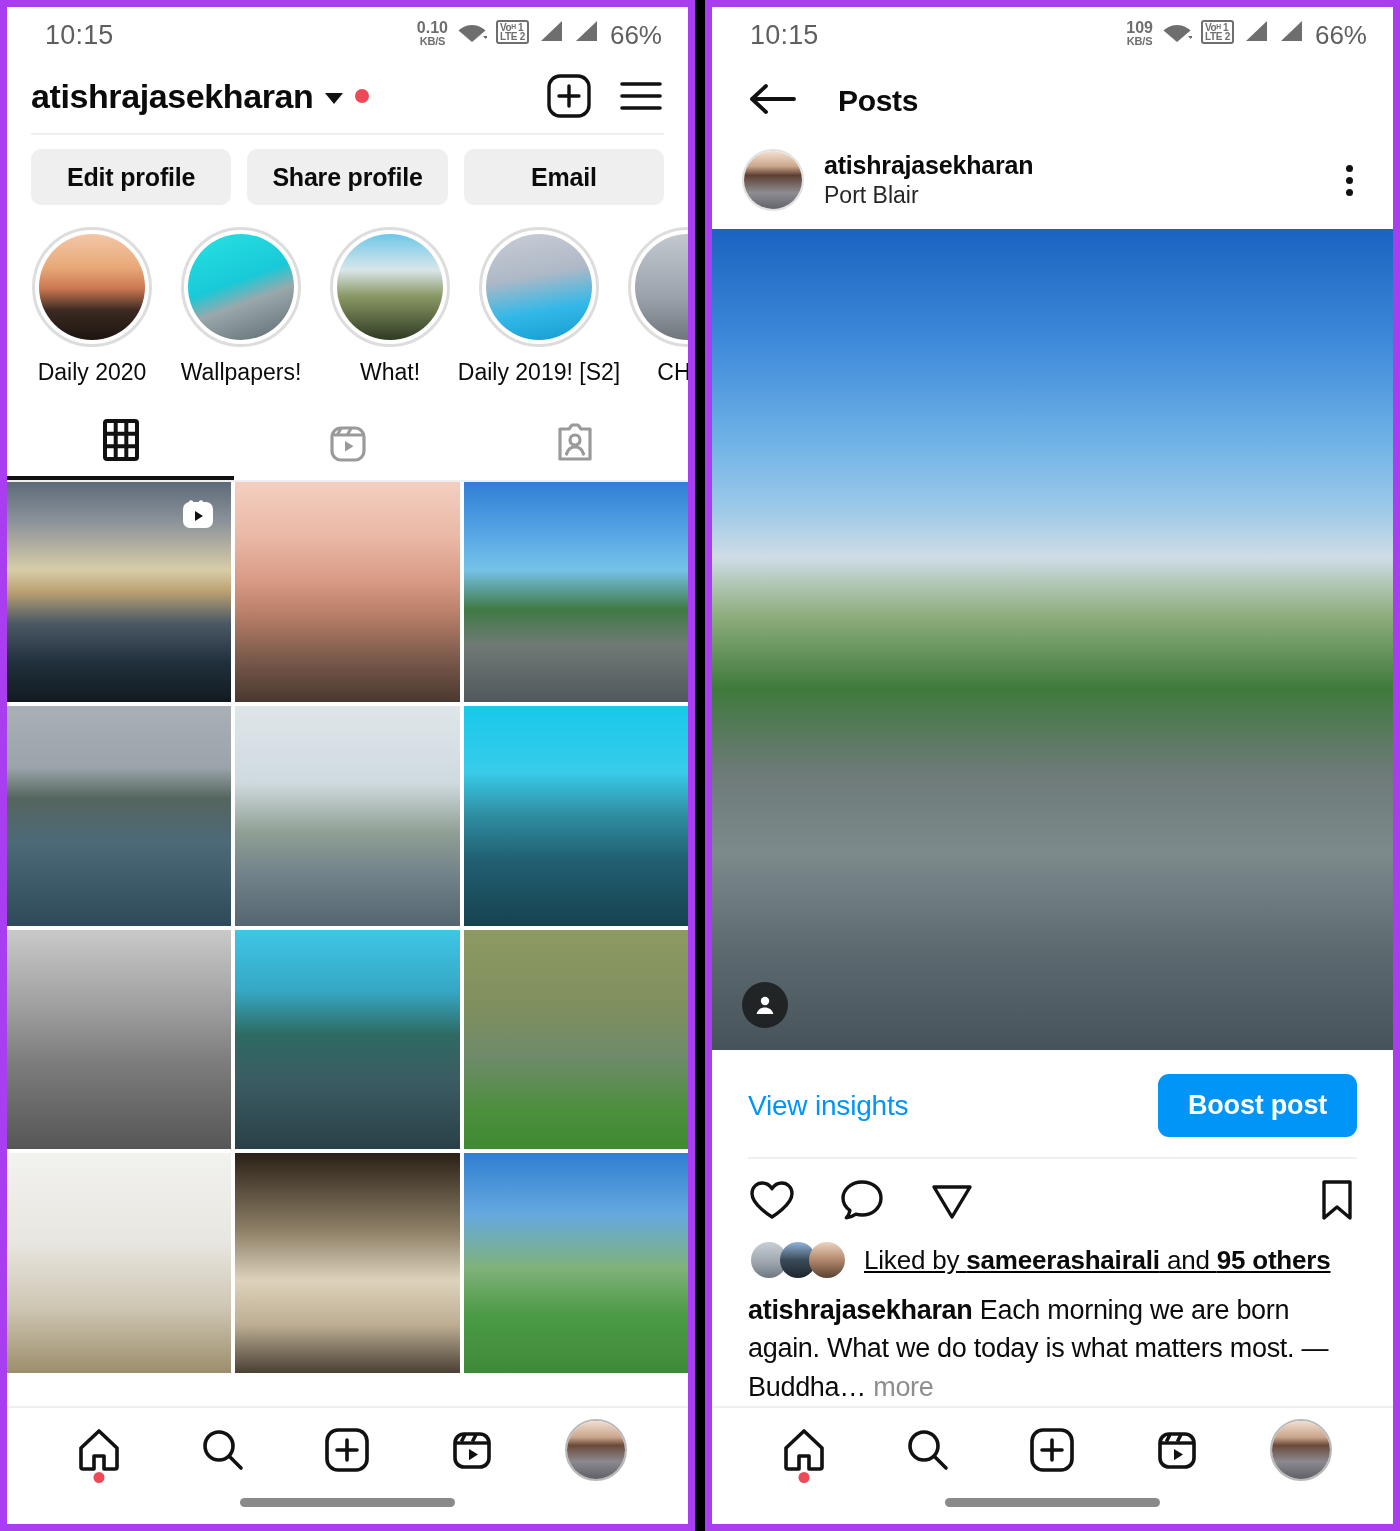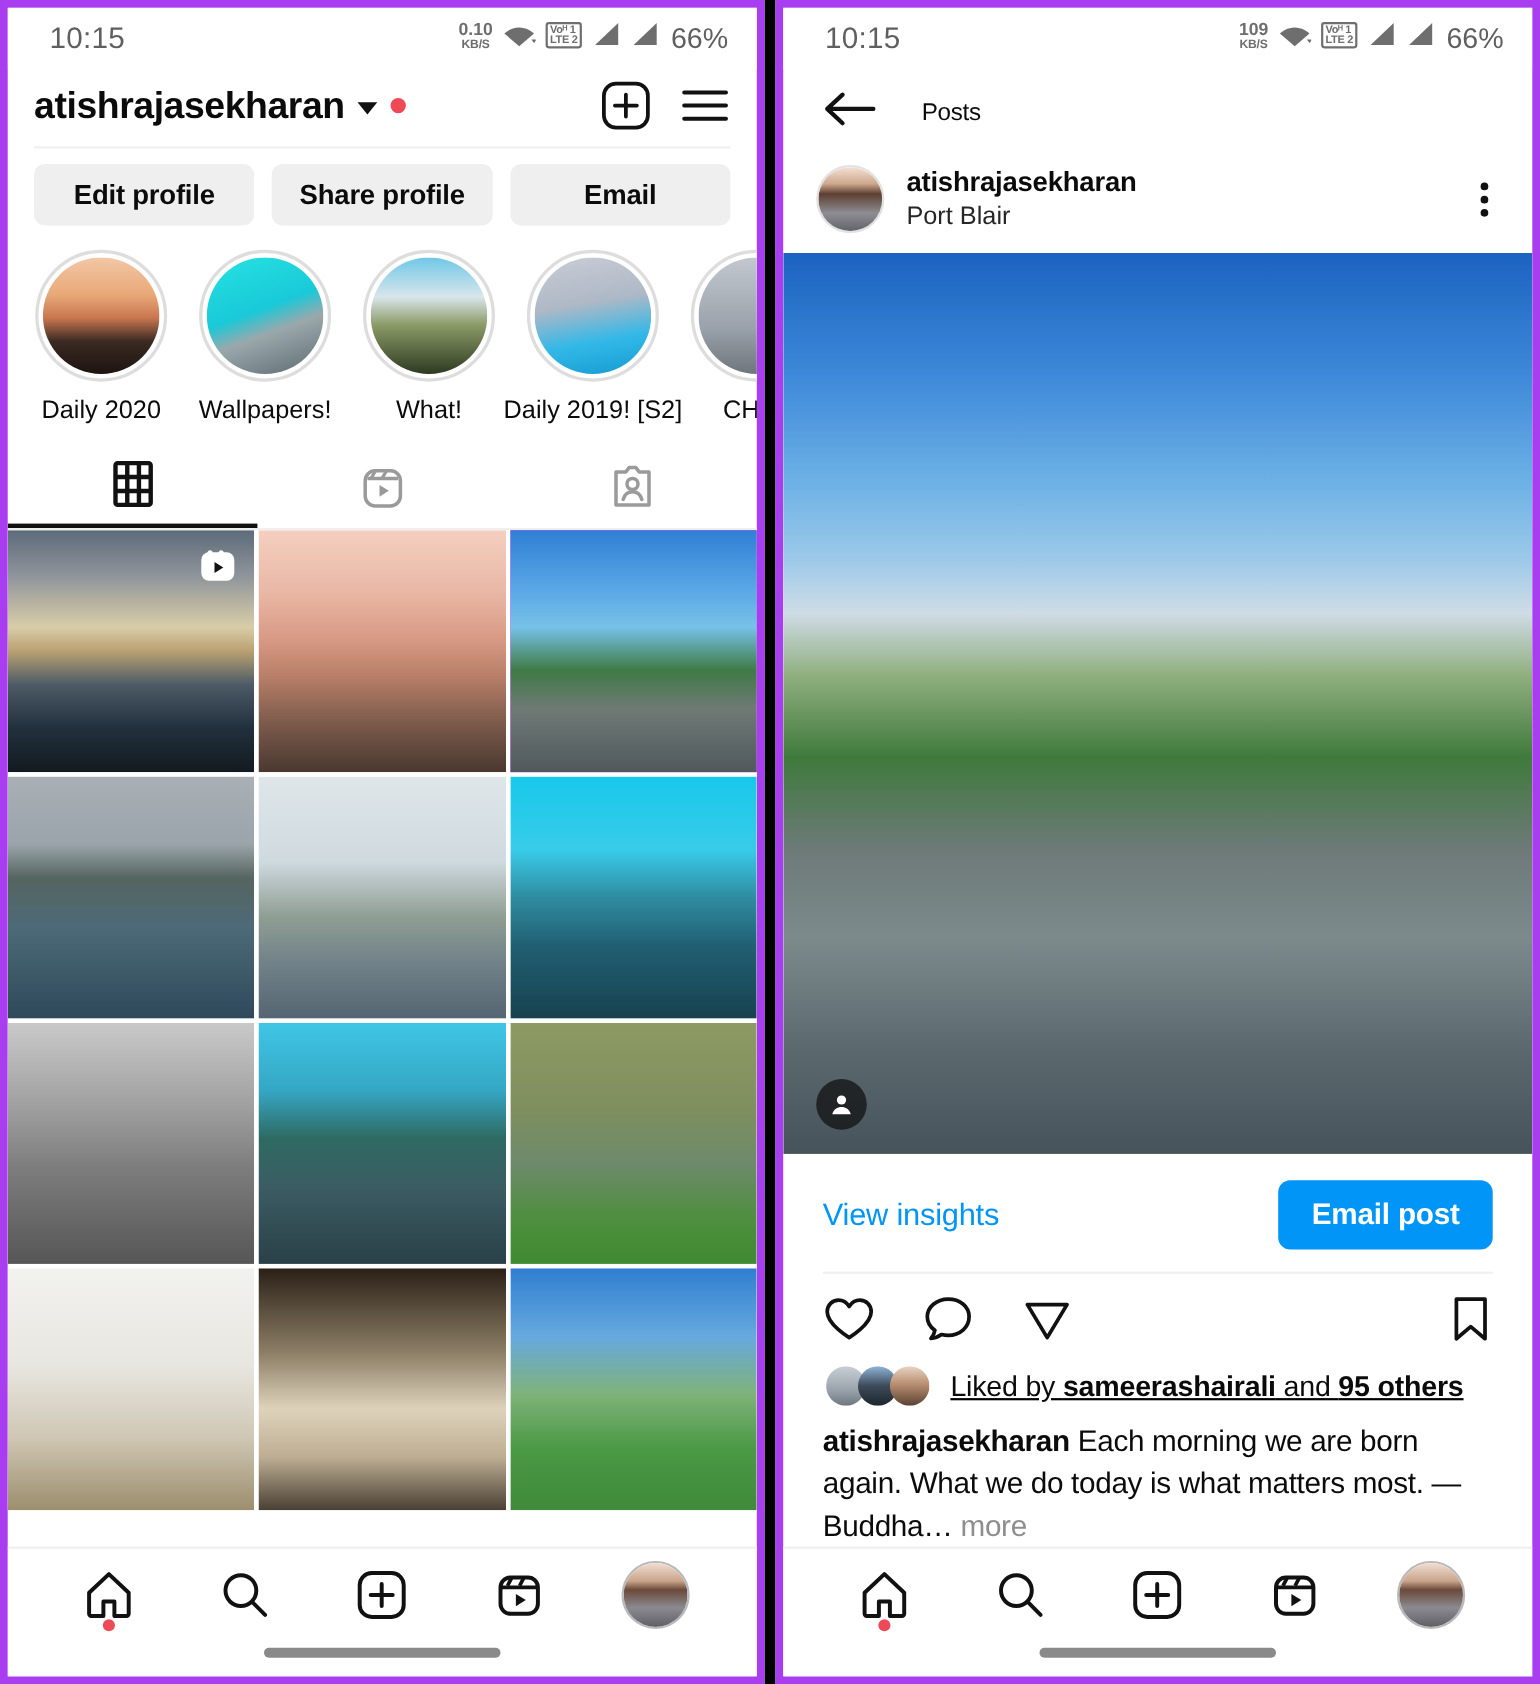--- a/index.html
+++ b/index.html
@@ -94,21 +94,21 @@
     display: flex; flex-direction: column; justify-content: flex-start;
   }
   .botnav-row { display: flex; align-items: center; justify-content: space-around; height: 84px; padding: 0 30px; }
   .nav-item { position: relative; display: flex; align-items: center; justify-content: center; width: 78px; height: 78px; }
   .nav-dot { position: absolute; bottom: 6px; left: 50%; transform: translateX(-50%); width: 11px; height: 11px; border-radius: 50%; background: #ed4956; }
   .nav-avatar { width: 62px; height: 62px; border-radius: 50%; overflow: hidden; border: 2px solid #b9b9b9; }
   .gesture-bar { width: 215px; height: 9px; border-radius: 6px; background: #8a8a8a; margin: 6px auto 0 auto; }
 
   
   .post-head { display: flex; align-items: center; gap: 40px; padding: 16px 34px 22px 34px; }
-  .post-title { font-size: 22px; font-weight: 400; color: #0b0b0b; letter-spacing: -.3px; }
+  .post-title { font-size: 30px; font-weight: 700; color: #0b0b0b; letter-spacing: -.3px; }
 
   .author-row { display: flex; align-items: center; padding: 4px 30px 18px 30px; gap: 20px; }
   .author-av { width: 62px; height: 62px; border-radius: 50%; overflow: hidden; border: 2px solid #e2e2e2; flex: 0 0 62px; }
   .author-txt { flex: 1; display: flex; flex-direction: column; gap: 2px; }
   .author-name { font-size: 25px; font-weight: 600; color: #0b0b0b; letter-spacing: -.2px; }
   .author-loc { font-size: 23px; color: #262626; }
   .kebab { display: flex; flex-direction: column; gap: 5px; padding: 6px 10px; }
   .kebab i { width: 7px; height: 7px; background: #111; border-radius: 50%; display: block; }
 
   .post-photo { position: relative; width: 100%; height: 870px; overflow: hidden; }
@@ -454,21 +454,21 @@
       <span class="tag-badge">
         <svg width="26" height="26" viewBox="0 0 26 26">
             <circle cx="13" cy="9" r="4.2" fill="#fff"></circle>
             <path d="M4.6 22c1.2-4.6 4.6-6.6 8.4-6.6s7.2 2 8.4 6.6z" fill="#fff"></path>
           </svg>
       </span>
     </div>
 
     <div class="insights-row">
       <span class="view-insights">View insights</span>
-      <span class="boost-btn">Email post</span>
+      <span class="boost-btn">Boost post</span>
     </div>
 
     <div class="sep"></div>
 
     <div class="action-icons">
       <span>
         <svg width="48" height="44" viewBox="0 0 48 44">
             <path d="M24 39S4 27 4 15.5C4 9.2 8.8 5 14.3 5 18.3 5 21.8 7.3 24 10.7 26.2 7.3 29.7 5 33.7 5 39.2 5 44 9.2 44 15.5 44 27 24 39 24 39z" fill="none" stroke="#111" stroke-width="3.4" stroke-linejoin="round"></path>
           </svg>
       </span>

